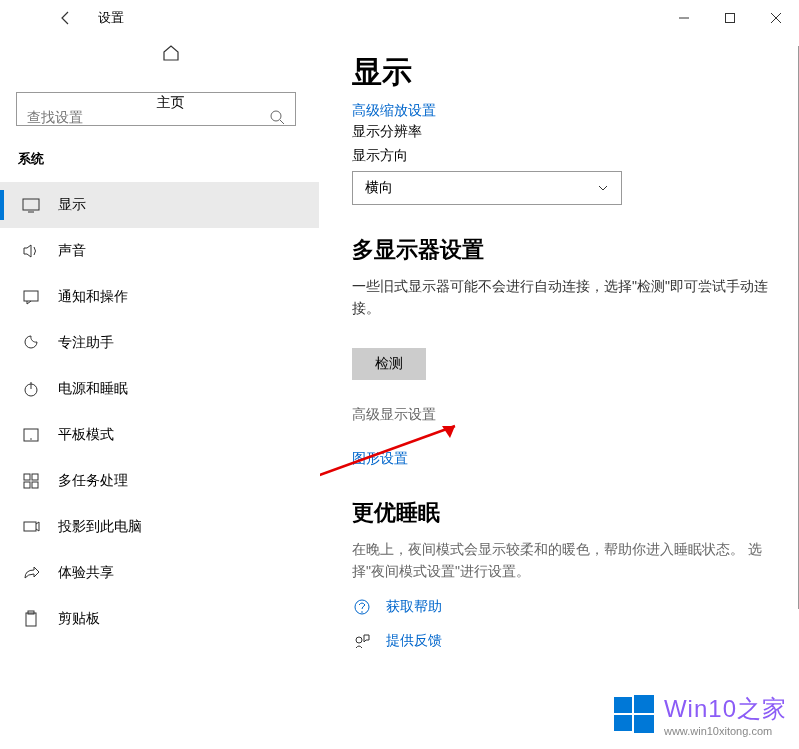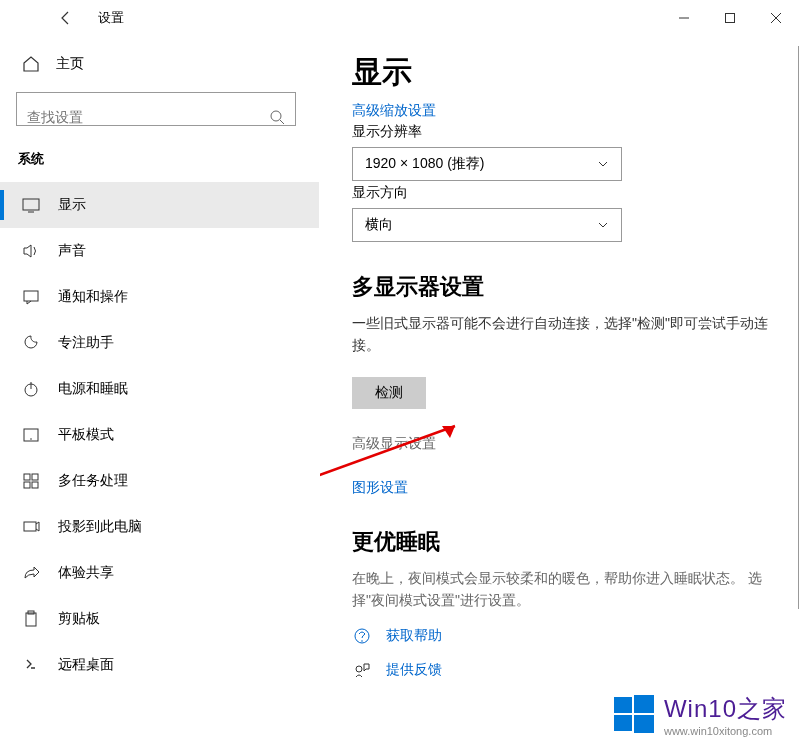--- a/index.html
+++ b/index.html
@@ -4,48 +4,48 @@
 <style>
 * { margin: 0; padding: 0; box-sizing: border-box; font-family: "Segoe UI", "Microsoft YaHei", sans-serif; }
 body { width: 799px; height: 749px; background: #fff; overflow: hidden; position: relative; }
 .titlebar { height: 36px; display: flex; align-items: center; margin-left: 44px; }
 .back-btn { width: 44px; height: 36px; display: flex; align-items: center; justify-content: center; }
 .title { font-size: 13px; margin-left: 10px; }
 .win-controls { margin-left: auto; display: flex; }
 .win-btn { width: 46px; height: 36px; display: flex; align-items: center; justify-content: center; }
 .container { display: flex; height: calc(100% - 36px); }
 .sidebar { width: 320px; padding: 8px 0 0 0; overflow: hidden; border-right: 1px solid transparent; }
-.home-row { display: flex; align-items: center; height: 40px; padding-left: 22px; gap: 16px; font-size: 14px; }
+.home-row { display: flex; align-items: center; height: 40px; padding-left: 22px; gap: 32px; font-size: 14px; flex-direction: column; }
 .search-wrap { padding: 8px 16px 8px 16px; }
 .search { width: 280px; height: 34px; border: 1px solid #999; display: flex; align-items: flex-end; padding: 0 10px; }
 .search input { flex: 1; border: none; outline: none; font-size: 14px; background: transparent; }
 .section-title { padding: 16px 0 8px 18px; font-size: 13px; font-weight: 600; }
 .nav { margin-top: 6px; }
 .nav-item { display: flex; align-items: center; height: 46px; padding-left: 22px; gap: 18px; font-size: 14px; position: relative; cursor: pointer; }
 .nav-item.active { background: #eaeaea; }
 .nav-item.active::before { content: ""; position: absolute; left: 0; top: 8px; bottom: 8px; width: 4px; background: #0078d7; }
 .nav-icon { width: 18px; height: 18px; display: flex; align-items: center; justify-content: center; }
 .main { flex: 1; padding: 16px 24px 0 32px; overflow: hidden; position: relative; }
 .main-scroll { position: absolute; right: 0; top: 10px; bottom: 140px; width: 1px; background: #999; }
 .h1 { font-size: 30px; font-weight: 600; margin-bottom: 8px; }
 .link { color: #0066cc; font-size: 14px; cursor: pointer; display: inline-block; }
 .label { font-size: 14px; margin-top: 3px; margin-bottom: 6px; }
 .select { width: 270px; height: 34px; border: 1px solid #999; display: flex; align-items: center; padding: 0 12px; font-size: 14px; justify-content: space-between; cursor: pointer; }
 .h2 { font-size: 22px; font-weight: 600; margin-top: 30px; margin-bottom: 10px; }
 .desc { font-size: 14px; color: #333; line-height: 1.6; max-width: 420px; }
 .gray-desc { color: #666; }
-.btn { margin-top: 20px; height: 32px; padding: 0 22px; border: 1px solid #ccc; background: #ccc; font-size: 14px; cursor: pointer; }
+.btn { margin-top: 28px; height: 32px; padding: 0 22px; border: 1px solid #ccc; background: #ccc; font-size: 14px; cursor: pointer; }
 .sub-link { color: #666; font-size: 14px; margin-top: 26px; display: block; }
 .help-row { display: flex; align-items: center; gap: 14px; margin-top: 14px; }
 .help-icon { width: 20px; height: 20px; display: flex; align-items: center; justify-content: center; }
 .arrow { position: absolute; pointer-events: none; }
 .watermark { position: absolute; right: 12px; bottom: 12px; display: flex; align-items: center; gap: 8px; }
 .wm-logo { width: 44px; height: 44px; }
 .wm-text { display: flex; flex-direction: column; }
-.wm-title { font-size: 24px; font-weight: 300; color: #4c1d95; letter-spacing: 1px; }
+.wm-title { font-size: 24px; font-weight: 300; color: #8b5cf6; letter-spacing: 1px; }
 .wm-url { font-size: 11px; color: #888; }
 svg { display: block; }
 </style>
 </head>
 <body>
 
 <div class="titlebar">
   <div class="back-btn">
     <svg width="16" height="16" viewBox="0 0 16 16">
         <path d="M10 2 L4 8 L10 14" stroke="#333" stroke-width="1.2" fill="none"></path>
@@ -177,45 +177,29 @@
       </div>
       <div class="nav-item">
         <span class="nav-icon">
             <svg width="18" height="18" viewBox="0 0 18 18">
               <rect x="4" y="3" width="10" height="13" stroke="#333" fill="none"></rect>
               <rect x="6" y="1" width="6" height="3" stroke="#333" fill="none"></rect>
             </svg>
           </span>
         <span>剪贴板</span>
       </div>
-      <div class="nav-item">
-        <span class="nav-icon">
-            <svg width="18" height="18" viewBox="0 0 18 18">
-              <path d="M5 12 L9 8 L5 4 M9 12 L13 12" stroke="#333" fill="none" stroke-width="1.3"></path>
-            </svg>
-          </span>
-        <span>远程桌面</span>
-      </div>
     </div>
   </div>
 
   <div class="main">
     <div class="main-scroll"></div>
     <div class="h1">显示</div>
     <span class="link">高级缩放设置</span>
 
     <div class="label">显示分辨率</div>
-    <div class="select">
-      <span>1920 × 1080 (推荐)</span>
-      <span>
-          <svg width="12" height="12" viewBox="0 0 12 12">
-            <path d="M2 4 L6 8 L10 4" stroke="#333" fill="none"></path>
-          </svg>
-        </span>
-    </div>
 
     <div class="label">显示方向</div>
     <div class="select">
       <span>横向</span>
       <span>
           <svg width="12" height="12" viewBox="0 0 12 12">
             <path d="M2 4 L6 8 L10 4" stroke="#333" fill="none"></path>
           </svg>
         </span>
     </div>

